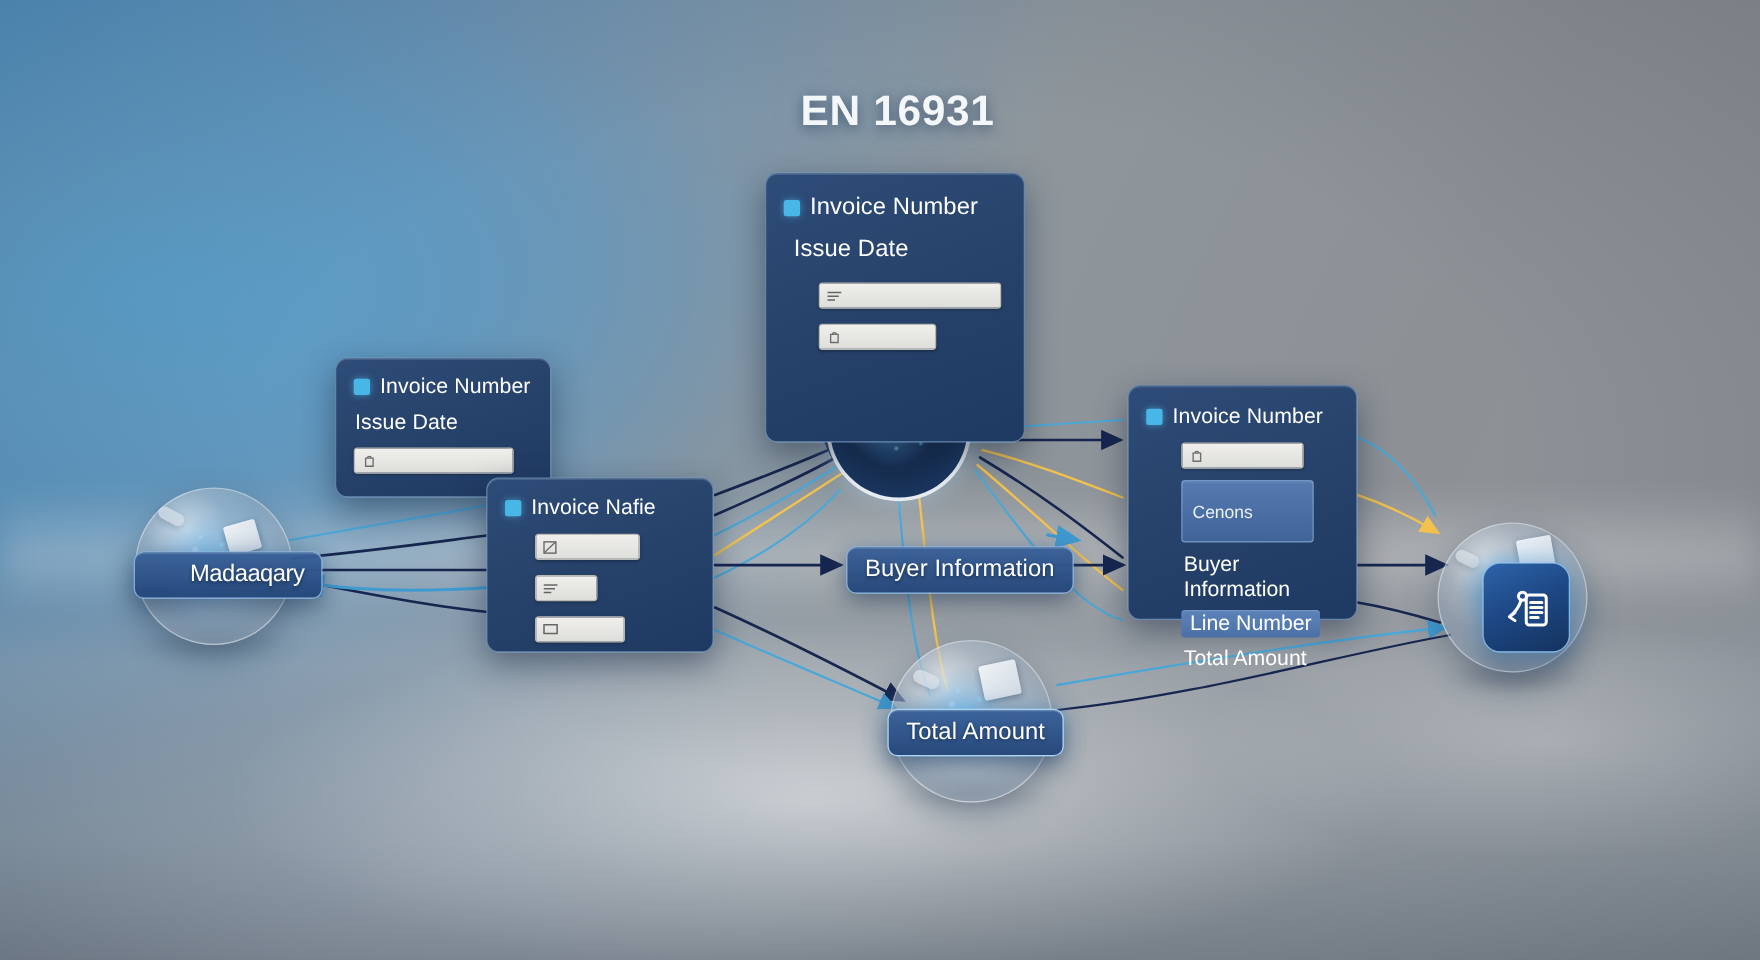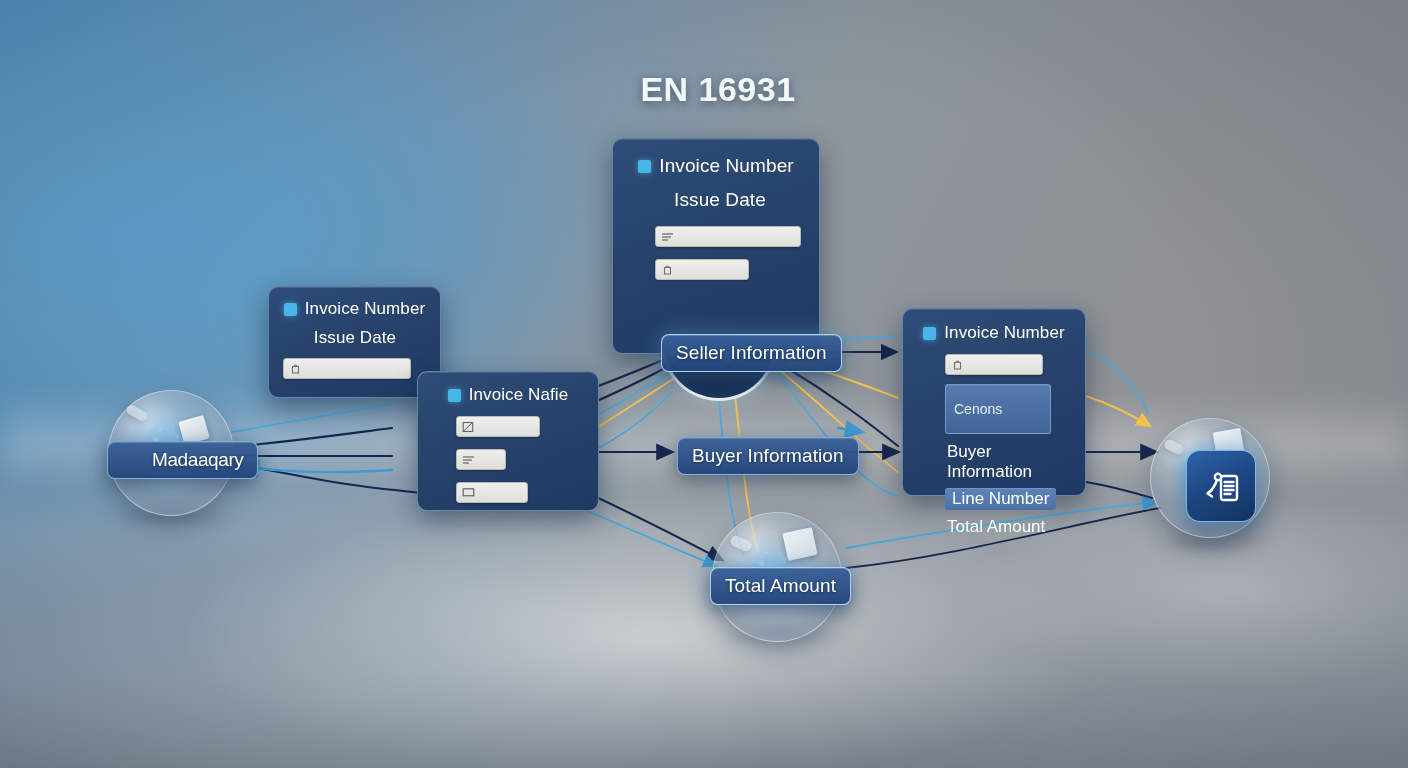--- a/index.html
+++ b/index.html
@@ -67,21 +67,20 @@
     border-radius:10px;
     border:1px solid rgba(150,185,220,.55);
     background:linear-gradient(160deg, #2e4c78 0%, #27436b 45%, #1f3a62 100%);
     box-shadow:0 10px 26px rgba(15,30,55,.45), inset 0 1px 0 rgba(255,255,255,.12);
     color:#fff;
     padding:10px 14px;
   }
   .card-row {
     display:flex; align-items:center; gap:8px;
     white-space:nowrap;
-    justify-content:center;
   }
   .sq {
     width:13px; height:13px; border-radius:2px;
     background:#49b6e8; flex:0 0 auto;
     box-shadow:0 0 6px rgba(80,190,240,.6);
   }
   .card-title { font-size:17px; font-weight:400; letter-spacing:.1px; }
   .card-sub { font-size:17px; font-weight:400; letter-spacing:.1px; }
   .field {
     background:linear-gradient(180deg,#f0efeb 0%, #dededa 100%);
@@ -345,21 +344,21 @@
         </g>
       </svg>
     </div>
     <div class="field" style="margin-top:12px; margin-left:28px; width:94px;">
       <svg class="fi" width="13" height="13" viewBox="0 0 13 13">
         <path d="M3.5,4.5 h6 v6.5 h-6 z M5,4.5 C5,2.6 8,2.6 8,4.5" fill="none" stroke="#555" stroke-width="1.1"></path>
       </svg>
     </div>
   </div>
 
-  <div class="card" style="left:389px; top:371px; width:182px; height:140px;margin-left:28px;">
+  <div class="card" style="left:389px; top:382px; width:182px; height:140px;">
     <div class="card-row" style="margin-top:3px;">
       <span class="sq"></span>
       <span class="card-title">Invoice Nafie</span>
     </div>
     <div class="field" style="margin-top:11px; margin-left:24px; width:84px;">
       <svg class="fi" width="13" height="12" viewBox="0 0 13 12">
         <rect x="1.2" y="1.5" width="9.5" height="9" fill="none" stroke="#4a4a4a" stroke-width="1.1"></rect>
         <line x1="1.6" y1="10" x2="10" y2="2" stroke="#4a4a4a" stroke-width="1"></line>
       </svg>
     </div>
@@ -393,17 +392,16 @@
       <div class="badge-line">Cenons</div>
     </div>
     <div class="plain-line" style="margin-top:7px; margin-left:28px;">Buyer Information</div>
     <div style="margin-top:5px; margin-left:28px;">
       <span class="hl-line">Line Number</span>
     </div>
     <div class="plain-line" style="margin-top:6px; margin-left:28px;">Total Amount</div>
   </div>
 
   <div class="pill garbled" style="left:107px; top:441px;">Madaaqary</div>
-  <div class="pill glow" style="left:661px; top:334px;">Seller Information</div>
   <div class="pill" style="left:677px; top:437px;">Buyer Information</div>
   <div class="pill glow" style="left:710px; top:567px;">Total Amount</div>
 
 </div>
 
 </body></html>

